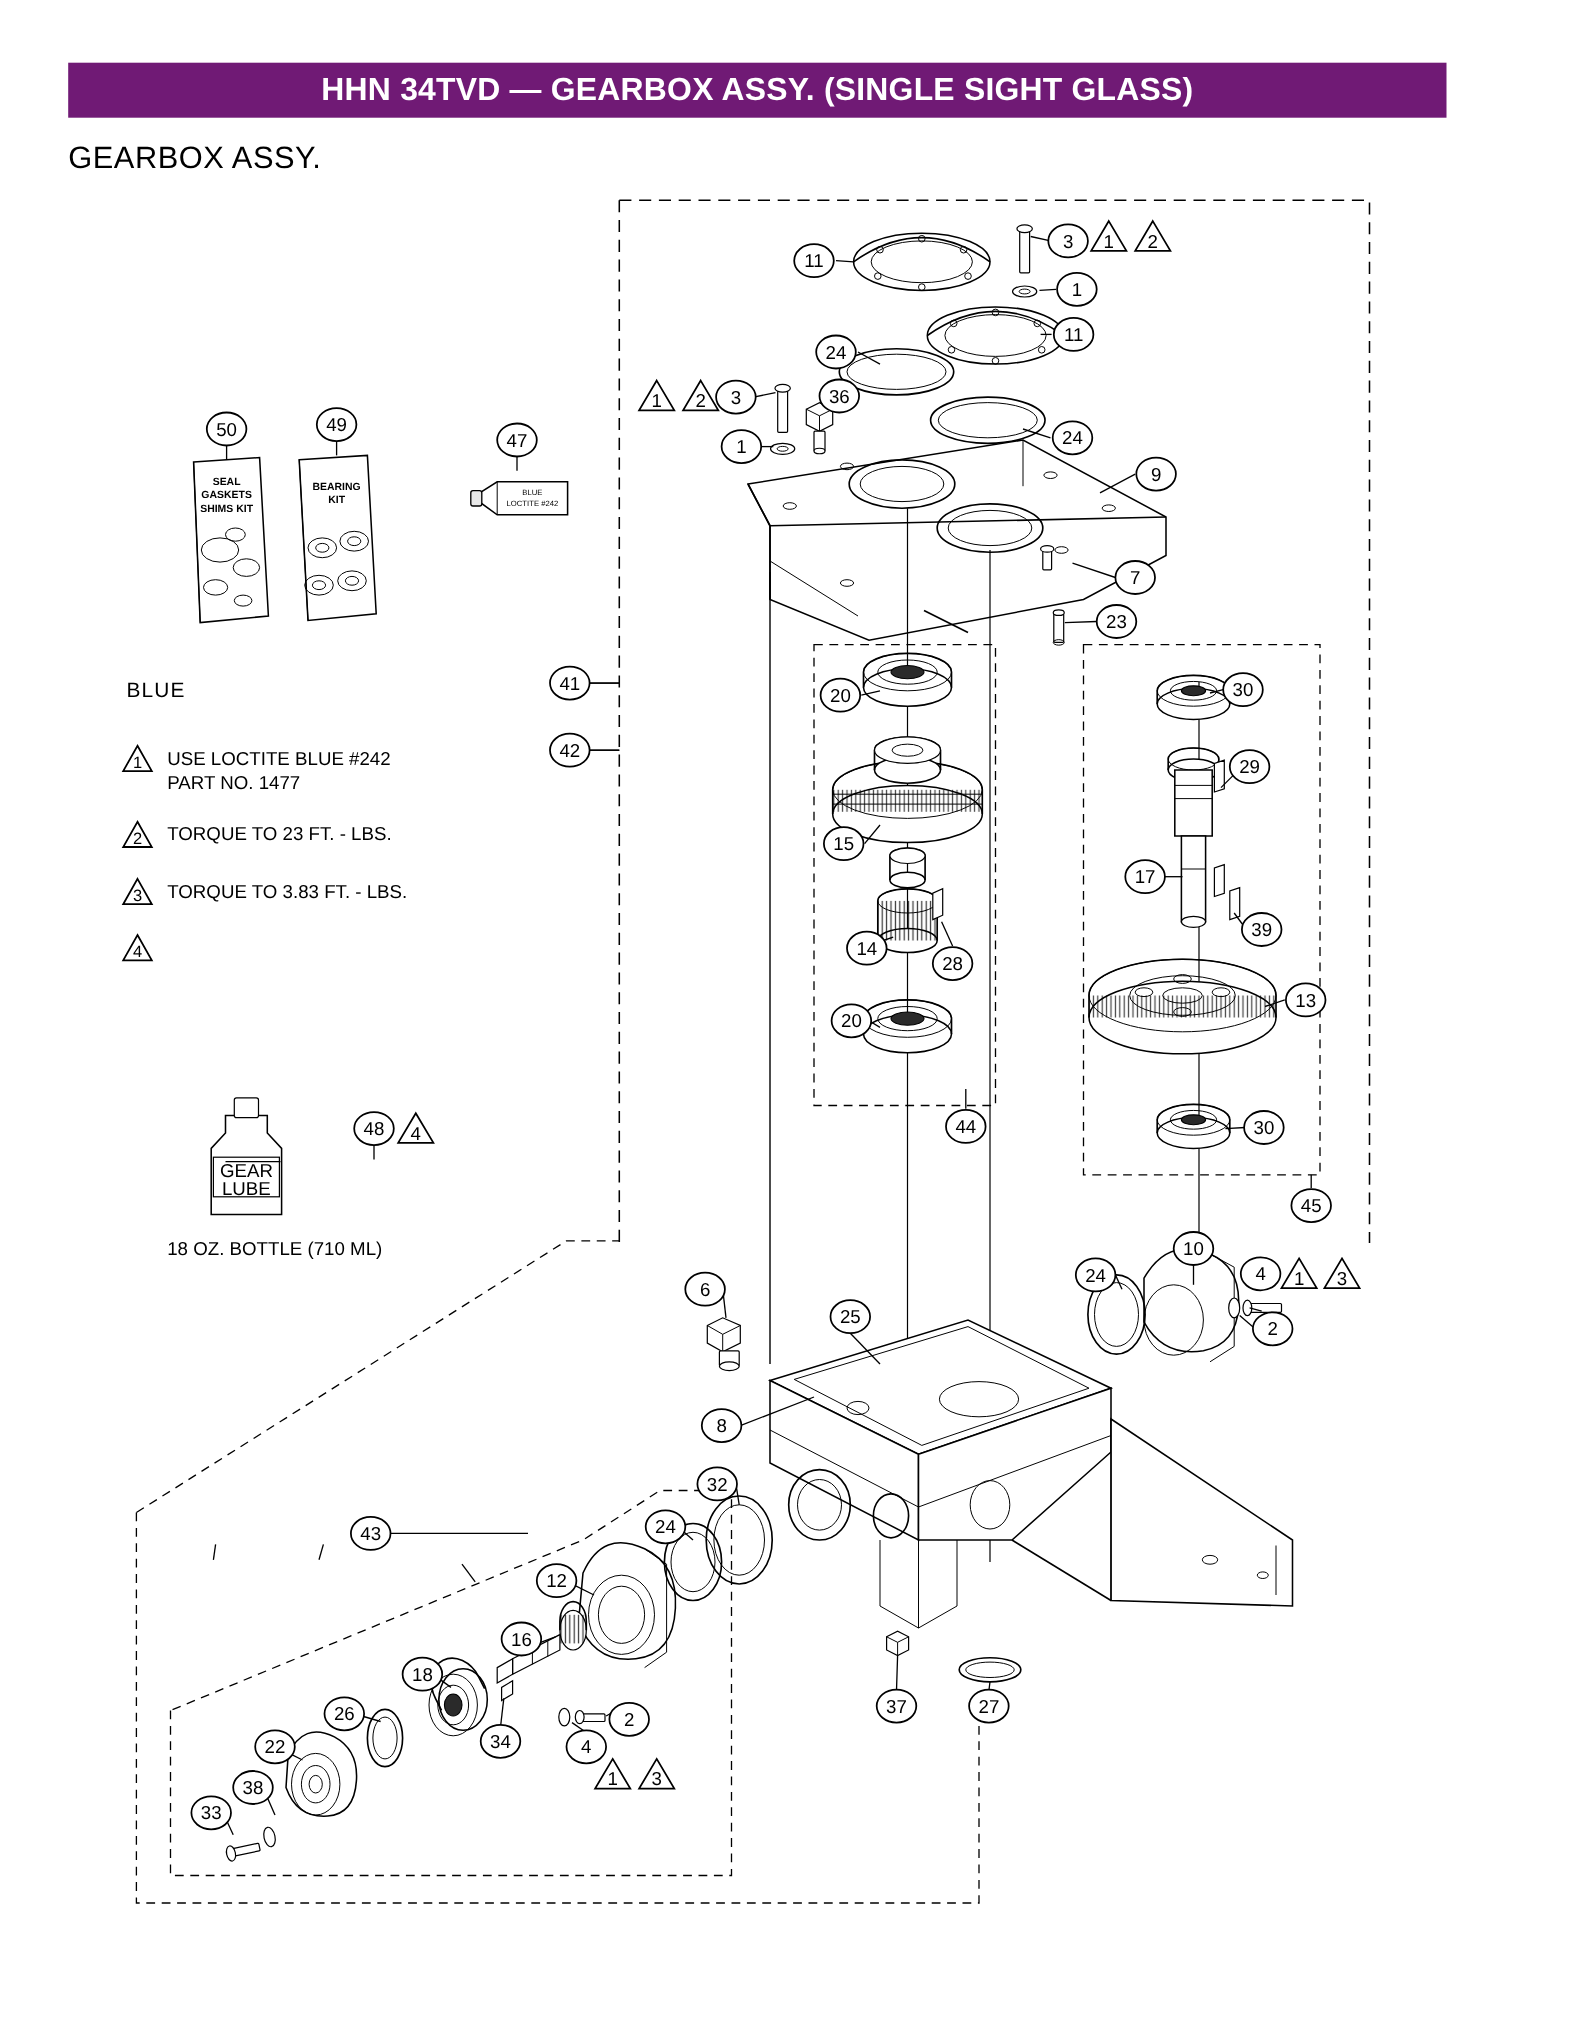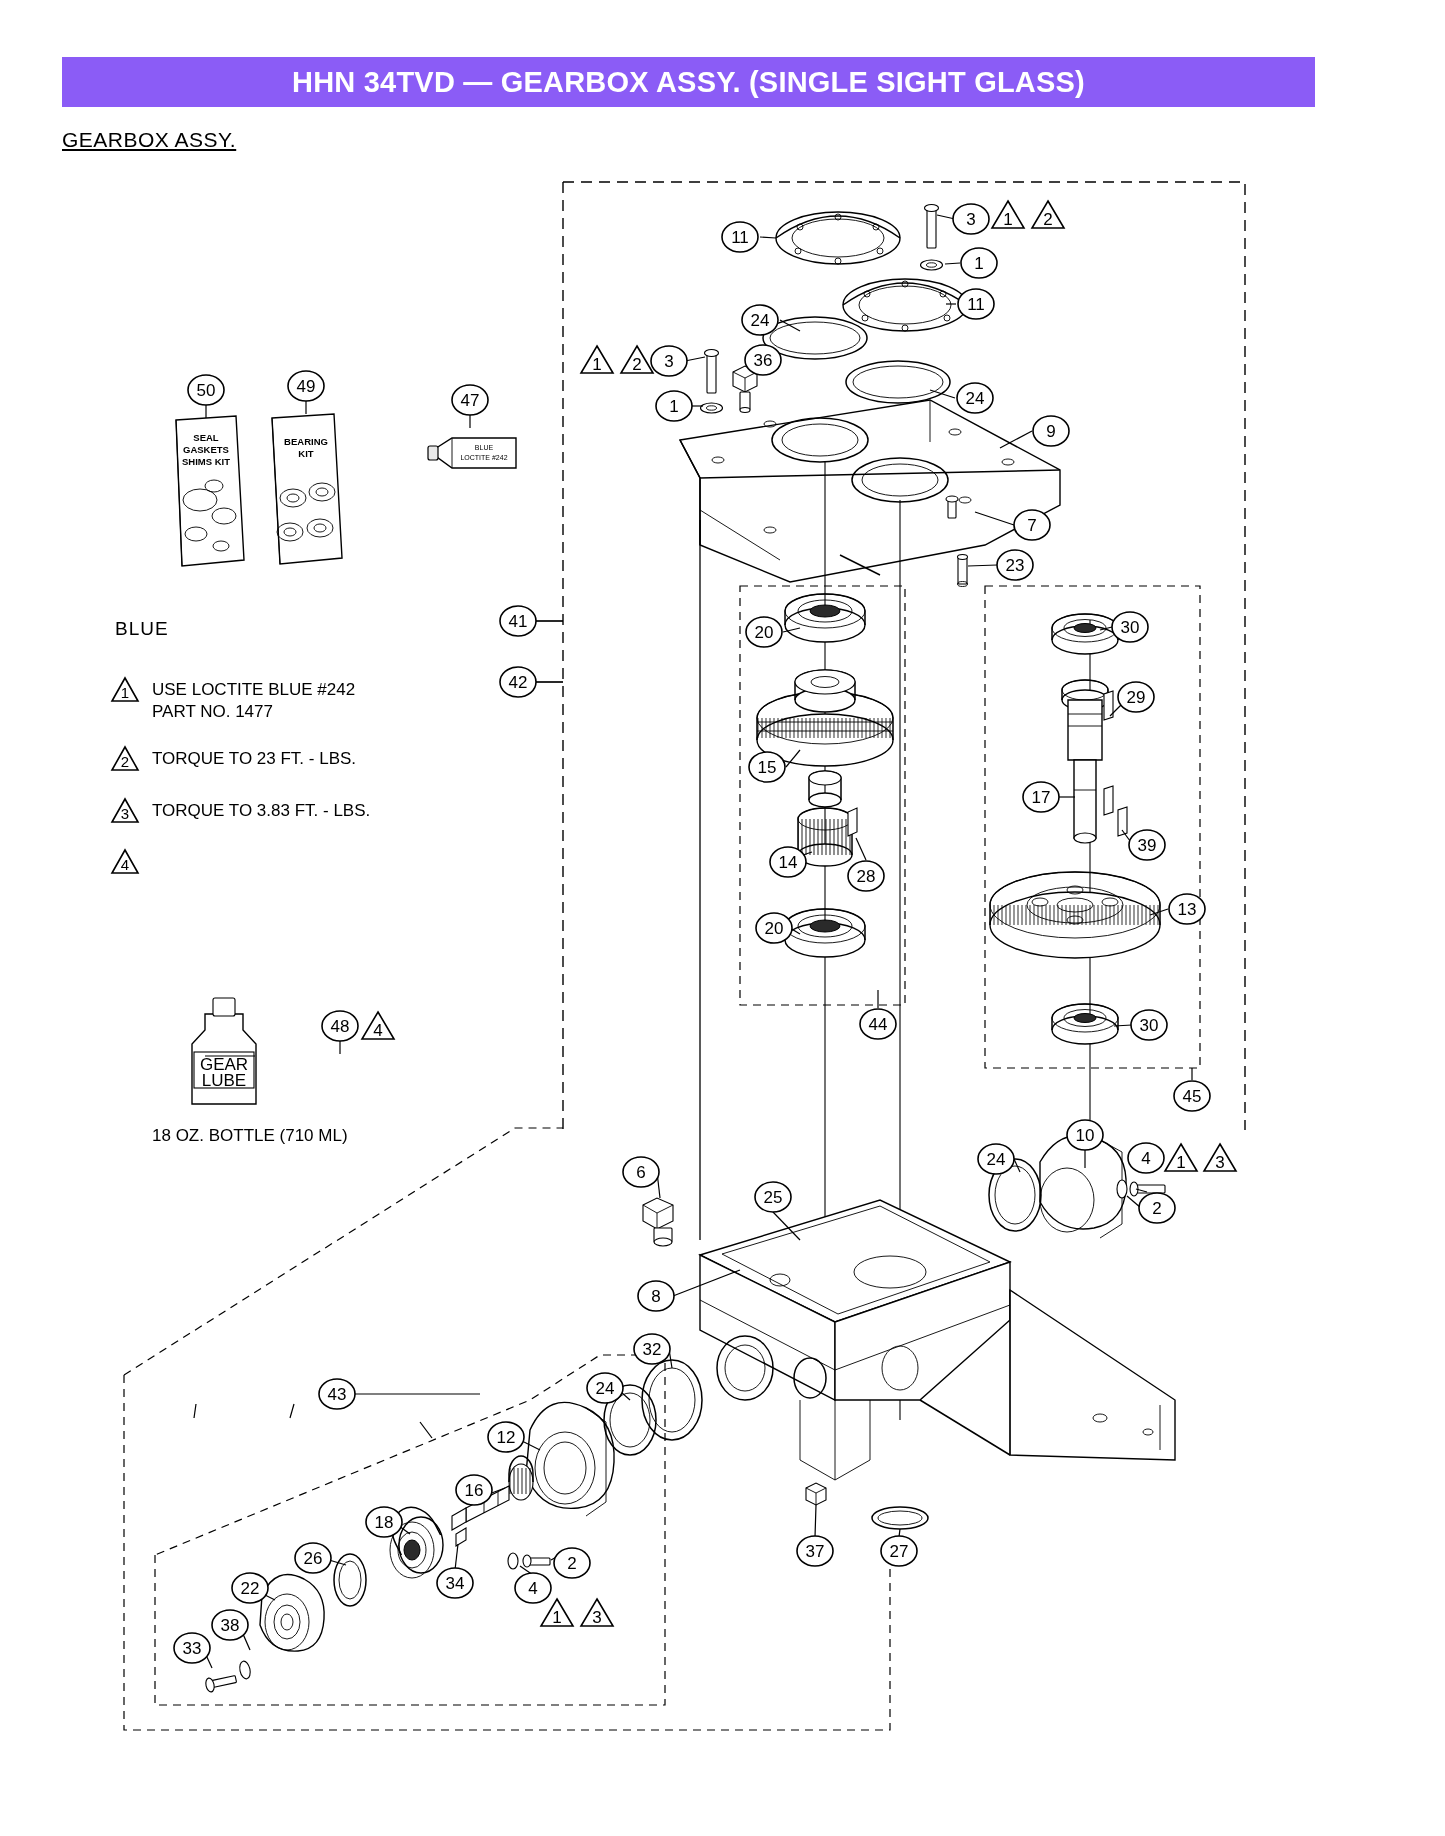--- a/index.html
+++ b/index.html
@@ -21,39 +21,38 @@
     height: 1836px;
   }
 
   
   .title-bar {
     position: absolute;
     left: 62px;
     top: 57px;
     width: 1253px;
     height: 50px;
-    background: #8b5cf6;
+    background: #701a75;
     color: #fff;
     display: flex;
     align-items: center;
     justify-content: center;
   }
   .title-bar .title-text {
     font-size: 29px;
     font-weight: bold;
     letter-spacing: 0.2px;
     white-space: nowrap;
   }
   .subtitle {
     position: absolute;
     left: 62px;
     top: 128px;
-    font-size: 21px;
+    font-size: 28px;
     letter-spacing: 0.5px;
-    text-decoration: underline;
   }
 
   
   .notes-heading {
     position: absolute;
     left: 115px;
     top: 618px;
     font-size: 19px;
     letter-spacing: 1px;
   }

